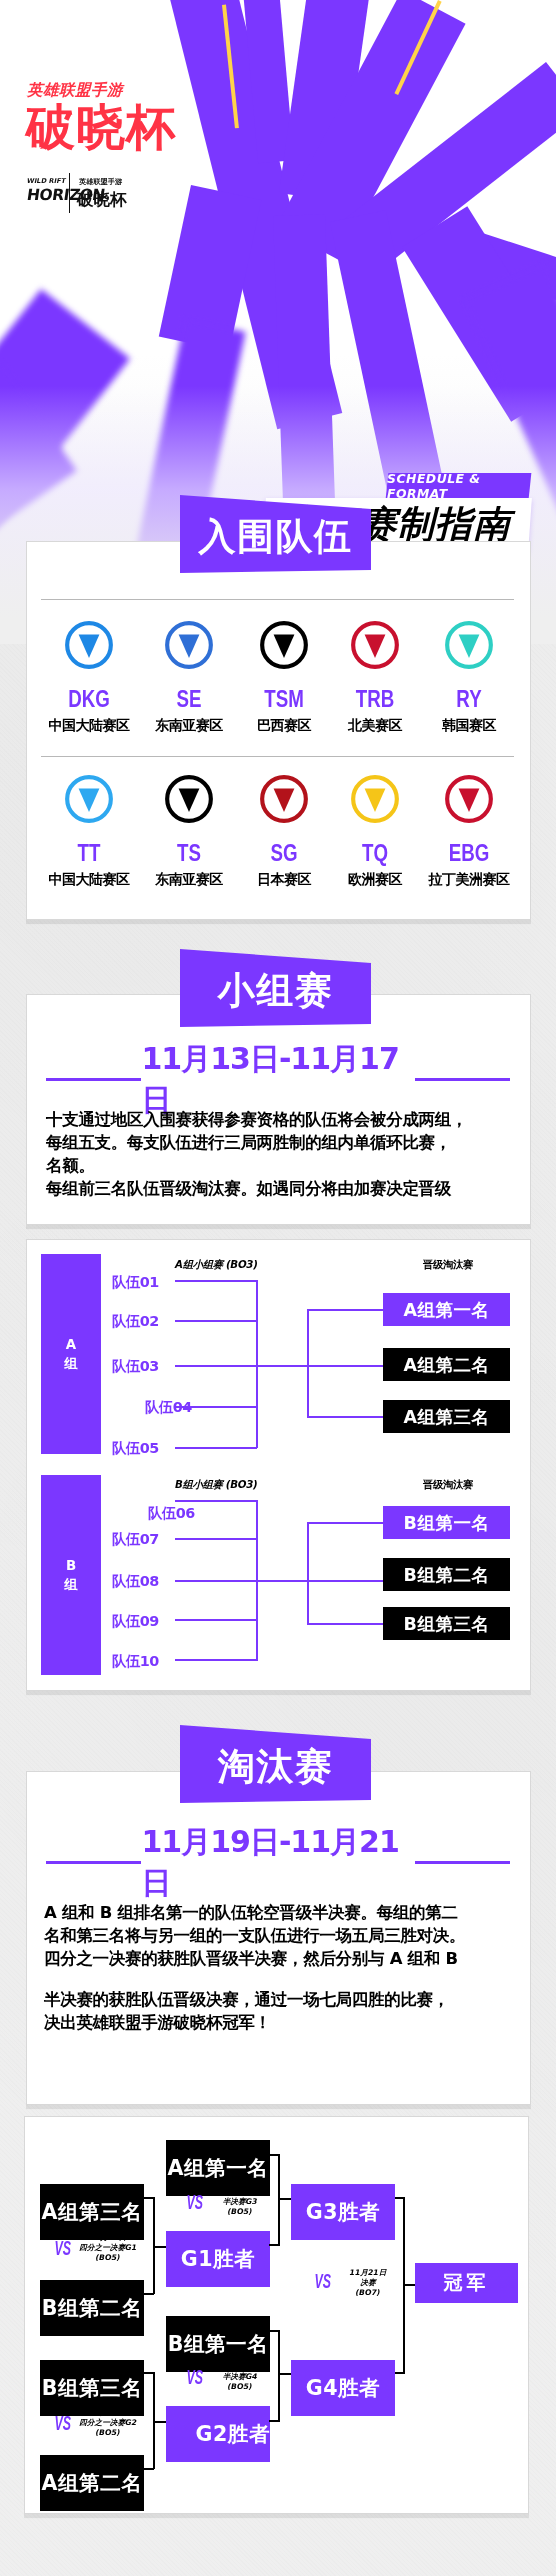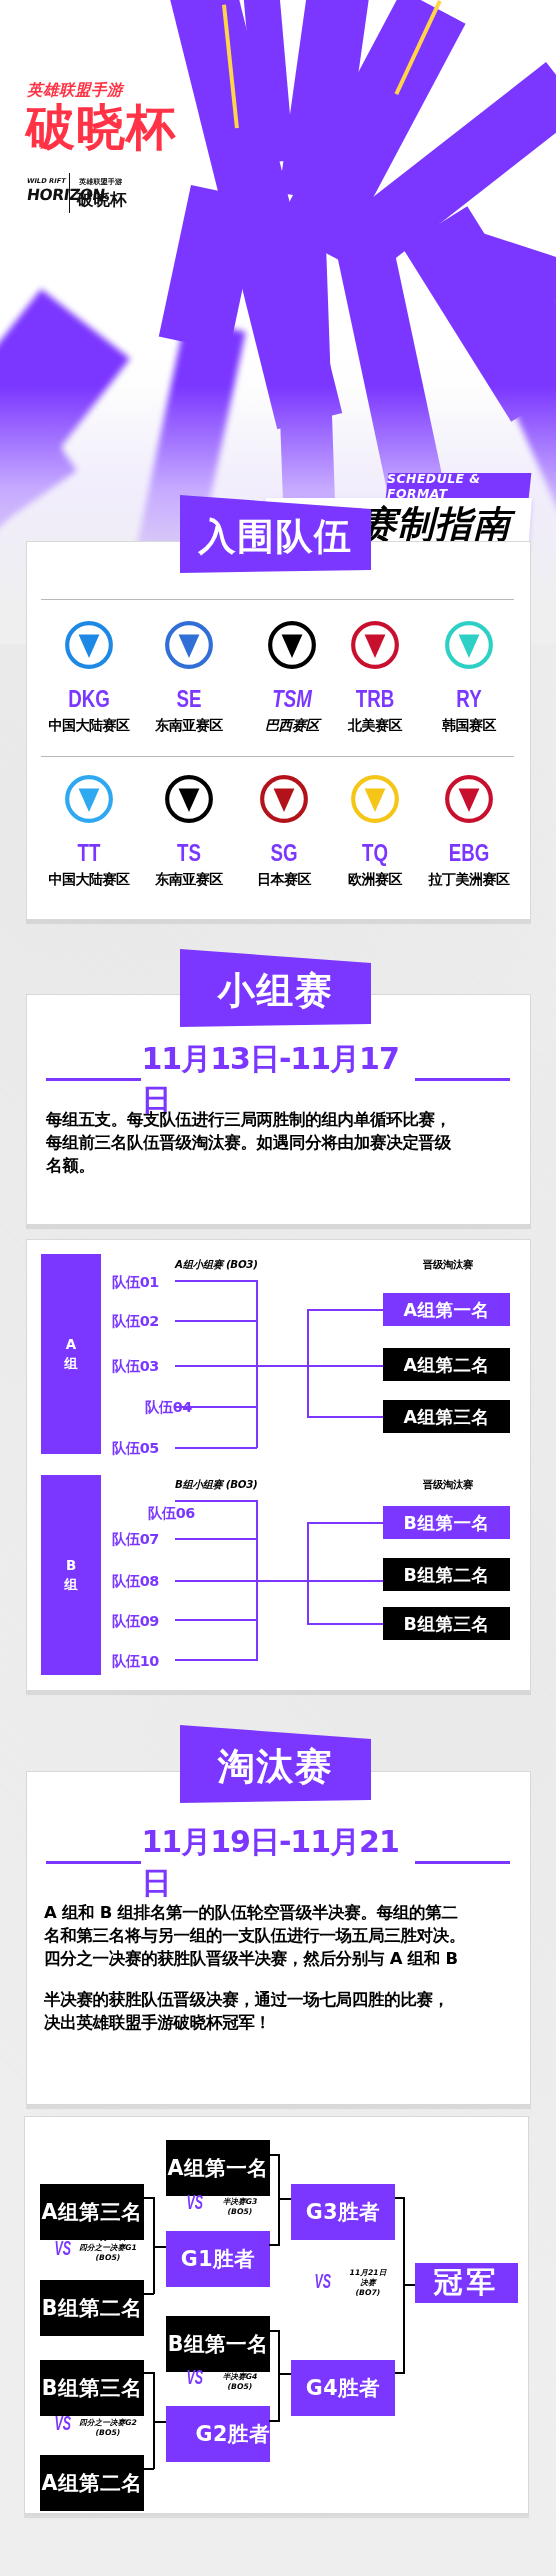--- a/index.html
+++ b/index.html
@@ -66,21 +66,21 @@
   .purple { background:#7b37ff; }
   .black { background:#000; }
 
   
   .kbox { position:absolute; width:104px; height:56px; display:flex; align-items:center; justify-content:center; }
   .kbox span { color:#fff; font-weight:900; font-size:20.6px; letter-spacing:0.5px; }
   .bline { position:absolute; background:#000; }
   .vs { position:absolute; color:#7b37ff; font-weight:900; font-style:italic; font-size:20.6px; transform: scaleX(0.6); font-family:"Liberation Sans", sans-serif; }
   .minfo { position:absolute; width:72px; text-align:center; color:#000; font-weight:900; font-style:italic; font-size:7.7px; line-height:9.8px; }
   .champ { position:absolute; width:103px; height:40px; display:flex; align-items:center; justify-content:center; }
-  .champ span { color:#fff; font-weight:900; font-size:29px; letter-spacing:4.1px; }
+  .champ span { color:#fff; font-weight:900; font-size:19px; letter-spacing:4.1px; }
 </style>
 </head>
 <body>
 
 <div class="paper"></div>
 
 <div class="hero">
   <div class="ray" style="left:165px;top:-20.6px;width:67px;height:464px;transform:rotate(-14deg);"></div>
   <div class="ray" style="left:242px;top:-20.6px;width:36px;height:185px;transform:rotate(-5deg);"></div>
   <div class="ray" style="left:309px;top:-20.6px;width:62px;height:216px;transform:rotate(8deg);"></div>
@@ -137,21 +137,21 @@
     <div class="team" style="left: 145px; top: 616px;">
       <div class="logo">
         <svg width="52" height="52" viewBox="0 0 100 100">
           <circle cx="50" cy="50" r="42" fill="none" stroke="#2f6fd6" stroke-width="8"></circle>
           <path d="M30 30 L70 30 L50 75 Z" fill="#2f6fd6"></path>
         </svg>
       </div>
       <div class="abbr">SE</div>
       <div class="region">东南亚赛区</div>
     </div>
-    <div class="team" style="left: 248px; top: 616px; font-style: italic;">
+    <div class="team" style="left: 240px; top: 616px;">
       <div class="logo">
         <svg width="52" height="52" viewBox="0 0 100 100">
           <circle cx="50" cy="50" r="42" fill="none" stroke="#000000" stroke-width="8"></circle>
           <path d="M30 30 L70 30 L50 75 Z" fill="#000000"></path>
         </svg>
       </div>
       <div class="abbr">TSM</div>
       <div class="region">巴西赛区</div>
     </div>
     <div class="team" style="left: 331px; top: 616px;">
@@ -229,23 +229,24 @@
 <div class="card" style="left:26px;top:994px;width:505px;height:231px;"></div>
 <div class="banner" style="left:180px;top:949px;">
     <span>小组赛</span>
   </div>
 <div class="date-line" style="top:1059px;">
   <div class="bar"></div>
   <div class="date">11月13日-11月17日</div>
   <div class="bar"></div>
 </div>
 <div class="para" style="left:46px;top:1108px;width:474px;">
+  <div>十支通过地区入围赛获得参赛资格的队伍将会被分成两组，</div>
   <div>每组五支。每支队伍进行三局两胜制的组内单循环比赛，</div>
+  <div>名额。</div>
   <div>每组前三名队伍晋级淘汰赛。如遇同分将由加赛决定晋级</div>
-  <div>名额。</div>
 </div>
 
 <div class="card" style="left:26px;top:1239px;width:505px;height:452px;"></div>
 <div id="groups">
     <div class="gcol" style="left:41px;top:1254px;height:200px;">
       <span>A</span>
       <span>组</span>
     </div>
     <div class="gtitle" style="left:175px;top:1258px;">A组小组赛 (BO3)</div>
     <div class="gtitle" style="left:423px;top:1258px;font-style:normal;">晋级淘汰赛</div>

